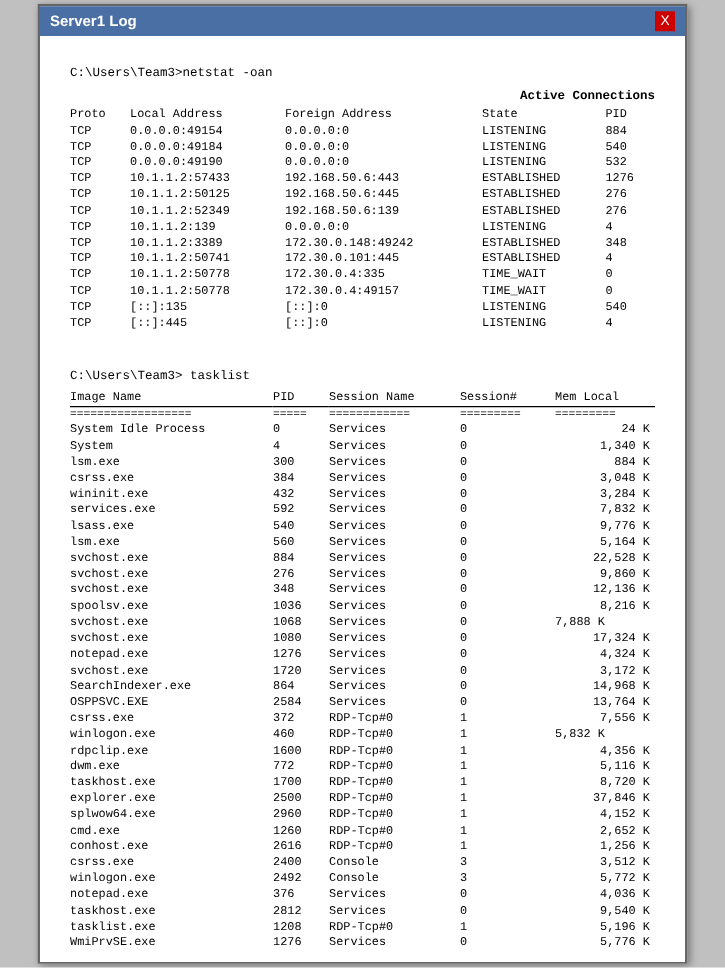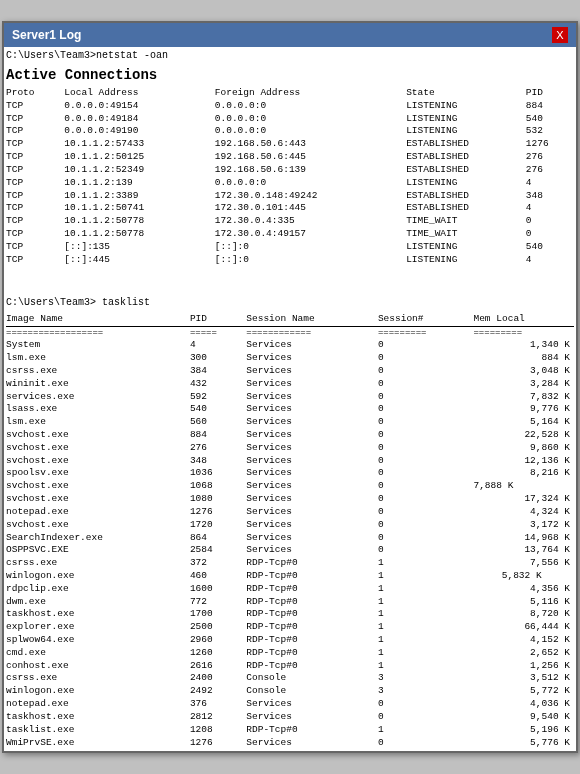--- a/index.html
+++ b/index.html
@@ -6,21 +6,21 @@
     body {
       width: 580px;
       height: 774px;
       background: #c0c0c0;
       display: flex;
       align-items: center;
       justify-content: center;
       font-family: 'Courier New', Courier, monospace;
     }
     .window {
-      width: 576px;
+      width: 520px;
       background: #ffffff;
       border: 2px solid #666;
       box-shadow: 2px 2px 6px rgba(0,0,0,0.4);
       display: flex;
       flex-direction: column;
     }
     .title-bar {
       background: #4a6fa5;
       color: white;
       display: flex;
@@ -40,36 +40,37 @@
       width: 16px;
       height: 16px;
       font-size: 11px;
       cursor: pointer;
       display: flex;
       align-items: center;
       justify-content: center;
       font-family: Arial, sans-serif;
     }
     .content {
-      padding: 2px;
+      padding: 24px;
       background: #ffffff;
       overflow-y: auto;
       max-height: 740px;
       font-size: 10px;
       line-height: 1.35;
     }
     .command-line {
       color: #000;
       font-size: 10px;
       margin-bottom: 4px;
     }
     .section-title {
       font-weight: bold;
       margin: 4px 0 2px 0;
-      font-size: 14px;
+      font-size: 10px;
+      text-align: right;
     }
     .data-table {
       width: 100%;
       border-collapse: collapse;
       font-size: 9.5px;
     }
     .data-table th {
       text-align: left;
       padding: 0 4px 0 0;
       font-weight: normal;
@@ -216,20 +217,27 @@
         </tr>
         <tr>
           <td style="border-top:1px solid #000; font-size:9px; color:#000;">==================</td>
           <td style="border-top:1px solid #000; font-size:9px;">=====</td>
           <td style="border-top:1px solid #000; font-size:9px;">============</td>
           <td style="border-top:1px solid #000; font-size:9px;">=========</td>
           <td style="border-top:1px solid #000; font-size:9px;">=========</td>
         </tr>
       </thead>
       <tbody id="tasklist-tbody">
+      <tr>
+            <td>System Idle Process</td>
+            <td>0</td>
+            <td>Services</td>
+            <td>0</td>
+            <td style="text-align: right;">24 K</td>
+          </tr>
           <tr>
             <td>System</td>
             <td>4</td>
             <td>Services</td>
             <td>0</td>
             <td style="text-align: right;">1,340 K</td>
           </tr>
           <tr>
             <td>lsm.exe</td>
             <td>300</td>
@@ -347,21 +355,21 @@
             <td>372</td>
             <td>RDP-Tcp#0</td>
             <td>1</td>
             <td style="text-align: right;">7,556 K</td>
           </tr>
           <tr>
             <td>winlogon.exe</td>
             <td>460</td>
             <td>RDP-Tcp#0</td>
             <td>1</td>
-            <td style="text-align: center;">5,832 K</td>
+            <td style="text-align: left;">5,832 K</td>
           </tr>
           <tr>
             <td>rdpclip.exe</td>
             <td>1600</td>
             <td>RDP-Tcp#0</td>
             <td>1</td>
             <td style="text-align: right;">4,356 K</td>
           </tr>
           <tr>
             <td>dwm.exe</td>
@@ -375,21 +383,21 @@
             <td>1700</td>
             <td>RDP-Tcp#0</td>
             <td>1</td>
             <td style="text-align: right;">8,720 K</td>
           </tr>
           <tr>
             <td>explorer.exe</td>
             <td>2500</td>
             <td>RDP-Tcp#0</td>
             <td>1</td>
-            <td style="text-align: right;">66,444 K</td>
+            <td style="text-align: right;">37,846 K</td>
           </tr>
           <tr>
             <td>splwow64.exe</td>
             <td>2960</td>
             <td>RDP-Tcp#0</td>
             <td>1</td>
             <td style="text-align: right;">4,152 K</td>
           </tr>
           <tr>
             <td>cmd.exe</td>

